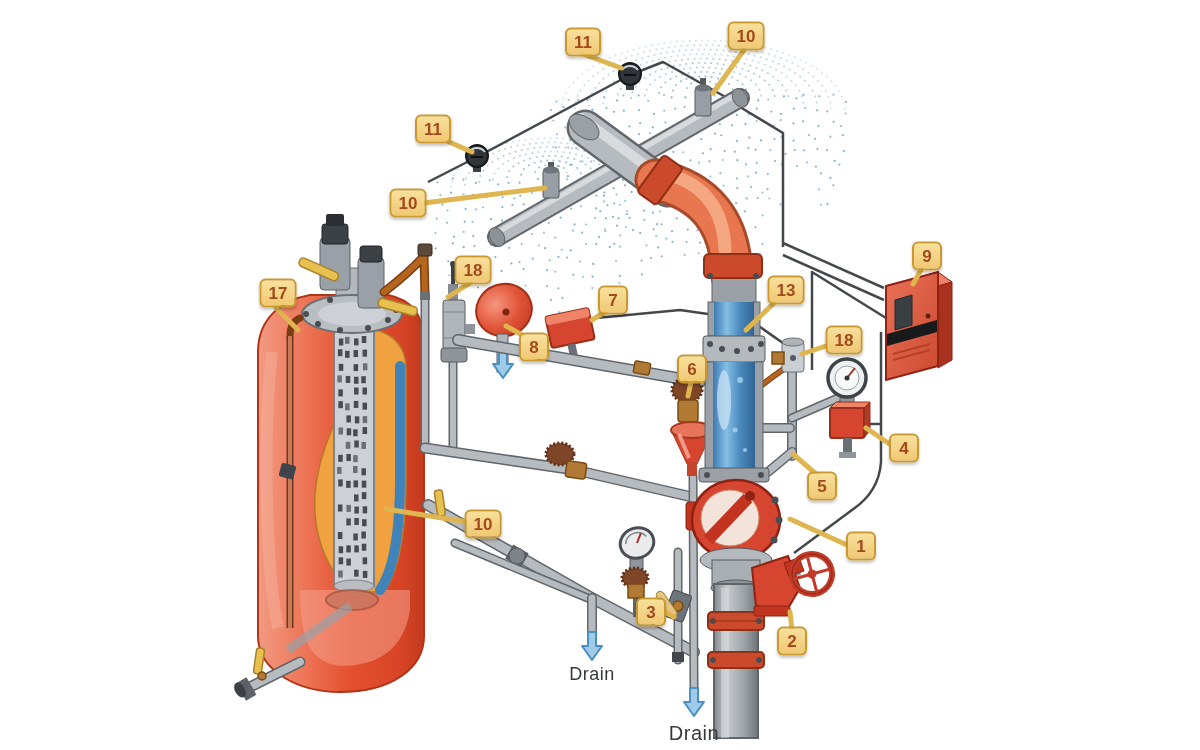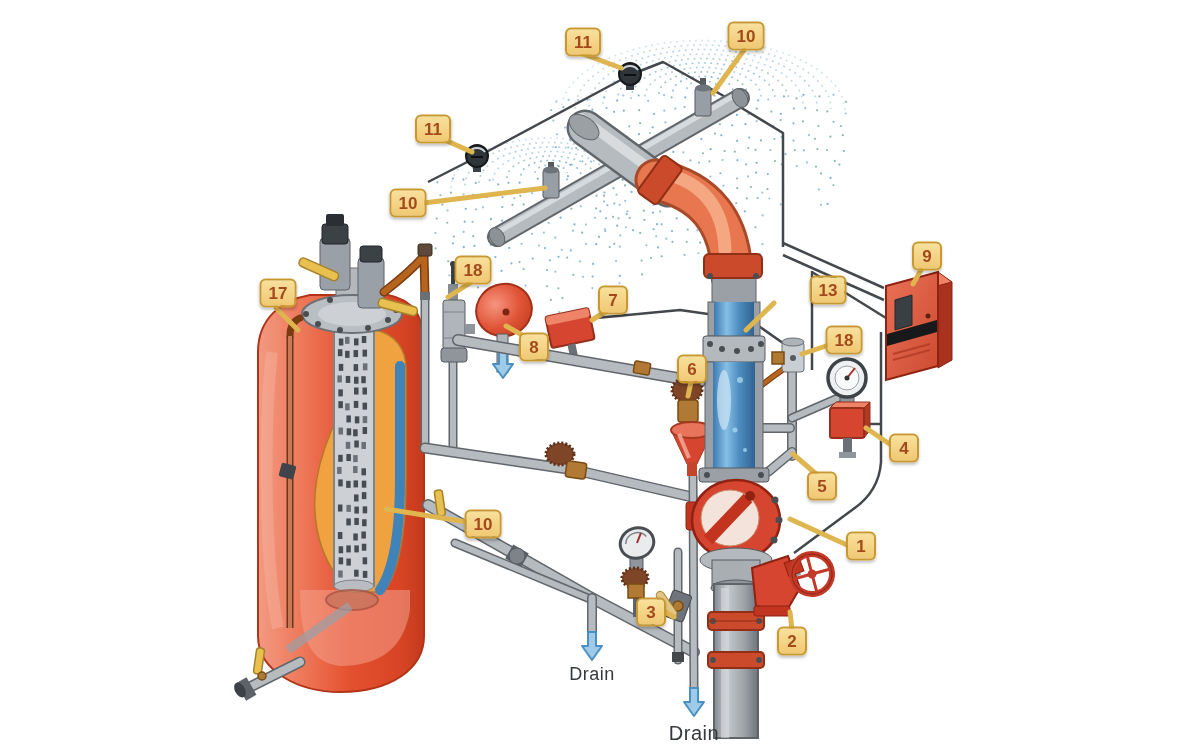--- a/index.html
+++ b/index.html
@@ -907,21 +907,21 @@
 
 <div class="callout" style="left:583px;top:42px">11</div>
 <div class="callout" style="left:746px;top:36px">10</div>
 <div class="callout" style="left:433px;top:129px">11</div>
 <div class="callout" style="left:408px;top:203px">10</div>
 <div class="callout" style="left:927px;top:256px">9</div>
 <div class="callout" style="left:278px;top:293px">17</div>
 <div class="callout" style="left:473px;top:270px">18</div>
 <div class="callout" style="left:613px;top:300px">7</div>
 <div class="callout" style="left:534px;top:347px">8</div>
-<div class="callout" style="left:828px;top:290px">13</div>
+<div class="callout" style="left:786px;top:290px">13</div>
 <div class="callout" style="left:844px;top:340px">18</div>
 <div class="callout" style="left:692px;top:369px">6</div>
 <div class="callout" style="left:904px;top:448px">4</div>
 <div class="callout" style="left:822px;top:486px">5</div>
 <div class="callout" style="left:483px;top:524px">10</div>
 <div class="callout" style="left:861px;top:546px">1</div>
 <div class="callout" style="left:651px;top:612px">3</div>
 <div class="callout" style="left:792px;top:641px">2</div>
 
 <div class="drain-label" style="left:592px;top:674px">Drain</div>

